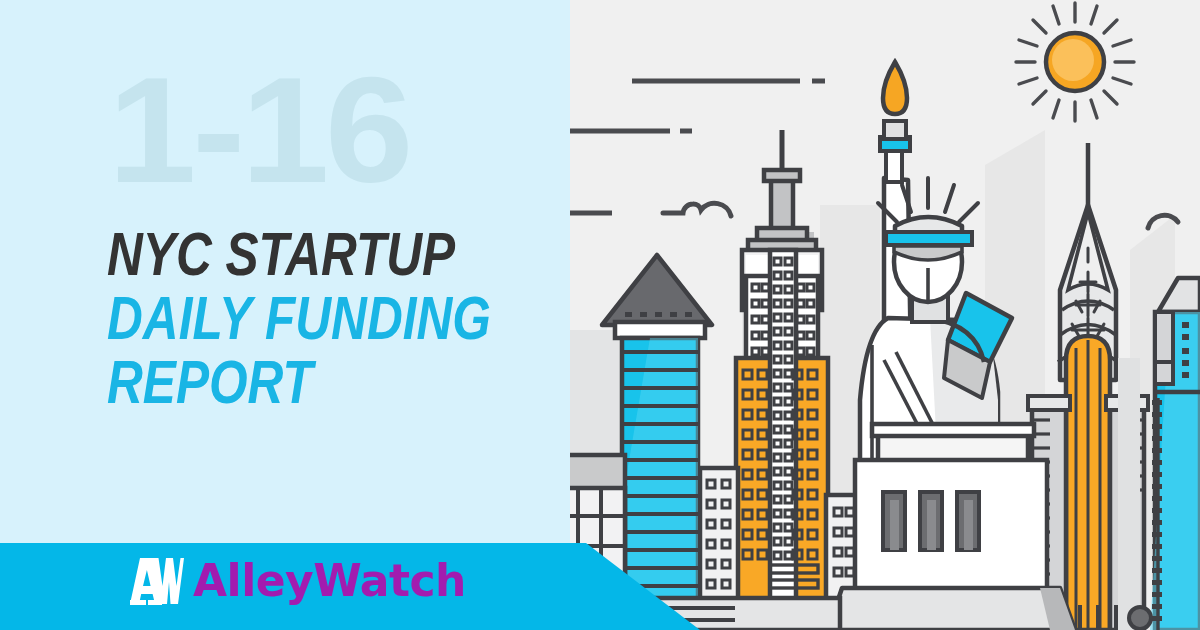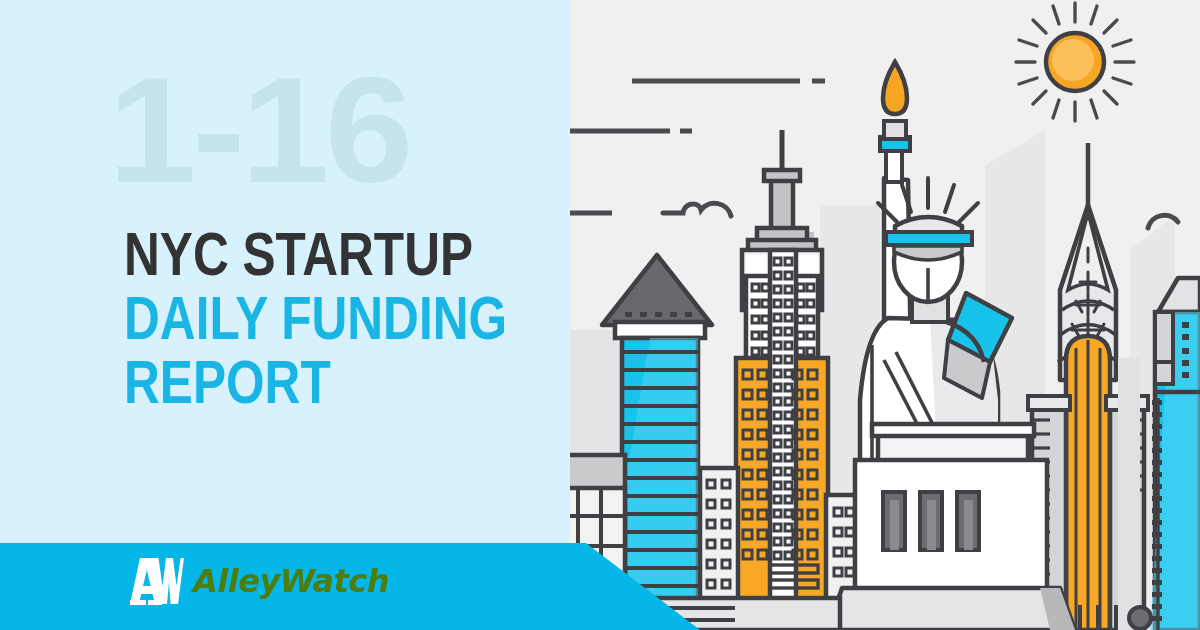--- a/index.html
+++ b/index.html
@@ -35,22 +35,23 @@
     line-height:150px;
     letter-spacing:-4px;
     color:#C5E4EE;
     transform:scaleX(1.06);
     transform-origin:left top;
     user-select:none;
   }
 
   .headline{
     position:absolute;
-    left:124px;top:222px;
+    left:107px;top:222px;
     user-select:none;
+    font-style:italic;
   }
   .hl-line{
     font-family:"Liberation Sans Narrow","Liberation Sans", sans-serif;
     font-weight:bold;
     font-size:62px;
     line-height:64px;
     letter-spacing:0px;
     transform:scaleX(0.80);
     transform-origin:left center;
     white-space:nowrap;
@@ -68,26 +69,25 @@
   
   .logo{
     position:absolute;
     left:128px;top:556px;
     display:flex;align-items:center;gap:9px;
   }
   .logo-mark{width:56px;height:50px;display:block;}
   .logo-word{
     font-family:"DejaVu Sans", sans-serif;
     font-weight:bold;
-    font-size:32px;
+    font-size:44px;
     line-height:32px;
-    color:#4d7c0f;
+    color:#a21caf;
     letter-spacing:-0.5px;
     white-space:nowrap;
-    font-style:italic;
   }
 </style>
 </head>
 <body>
 
 <div class="canvas">
 
   <div class="illus">
     <svg viewBox="0 0 1200 630" xmlns="http://www.w3.org/2000/svg">
       <defs>

